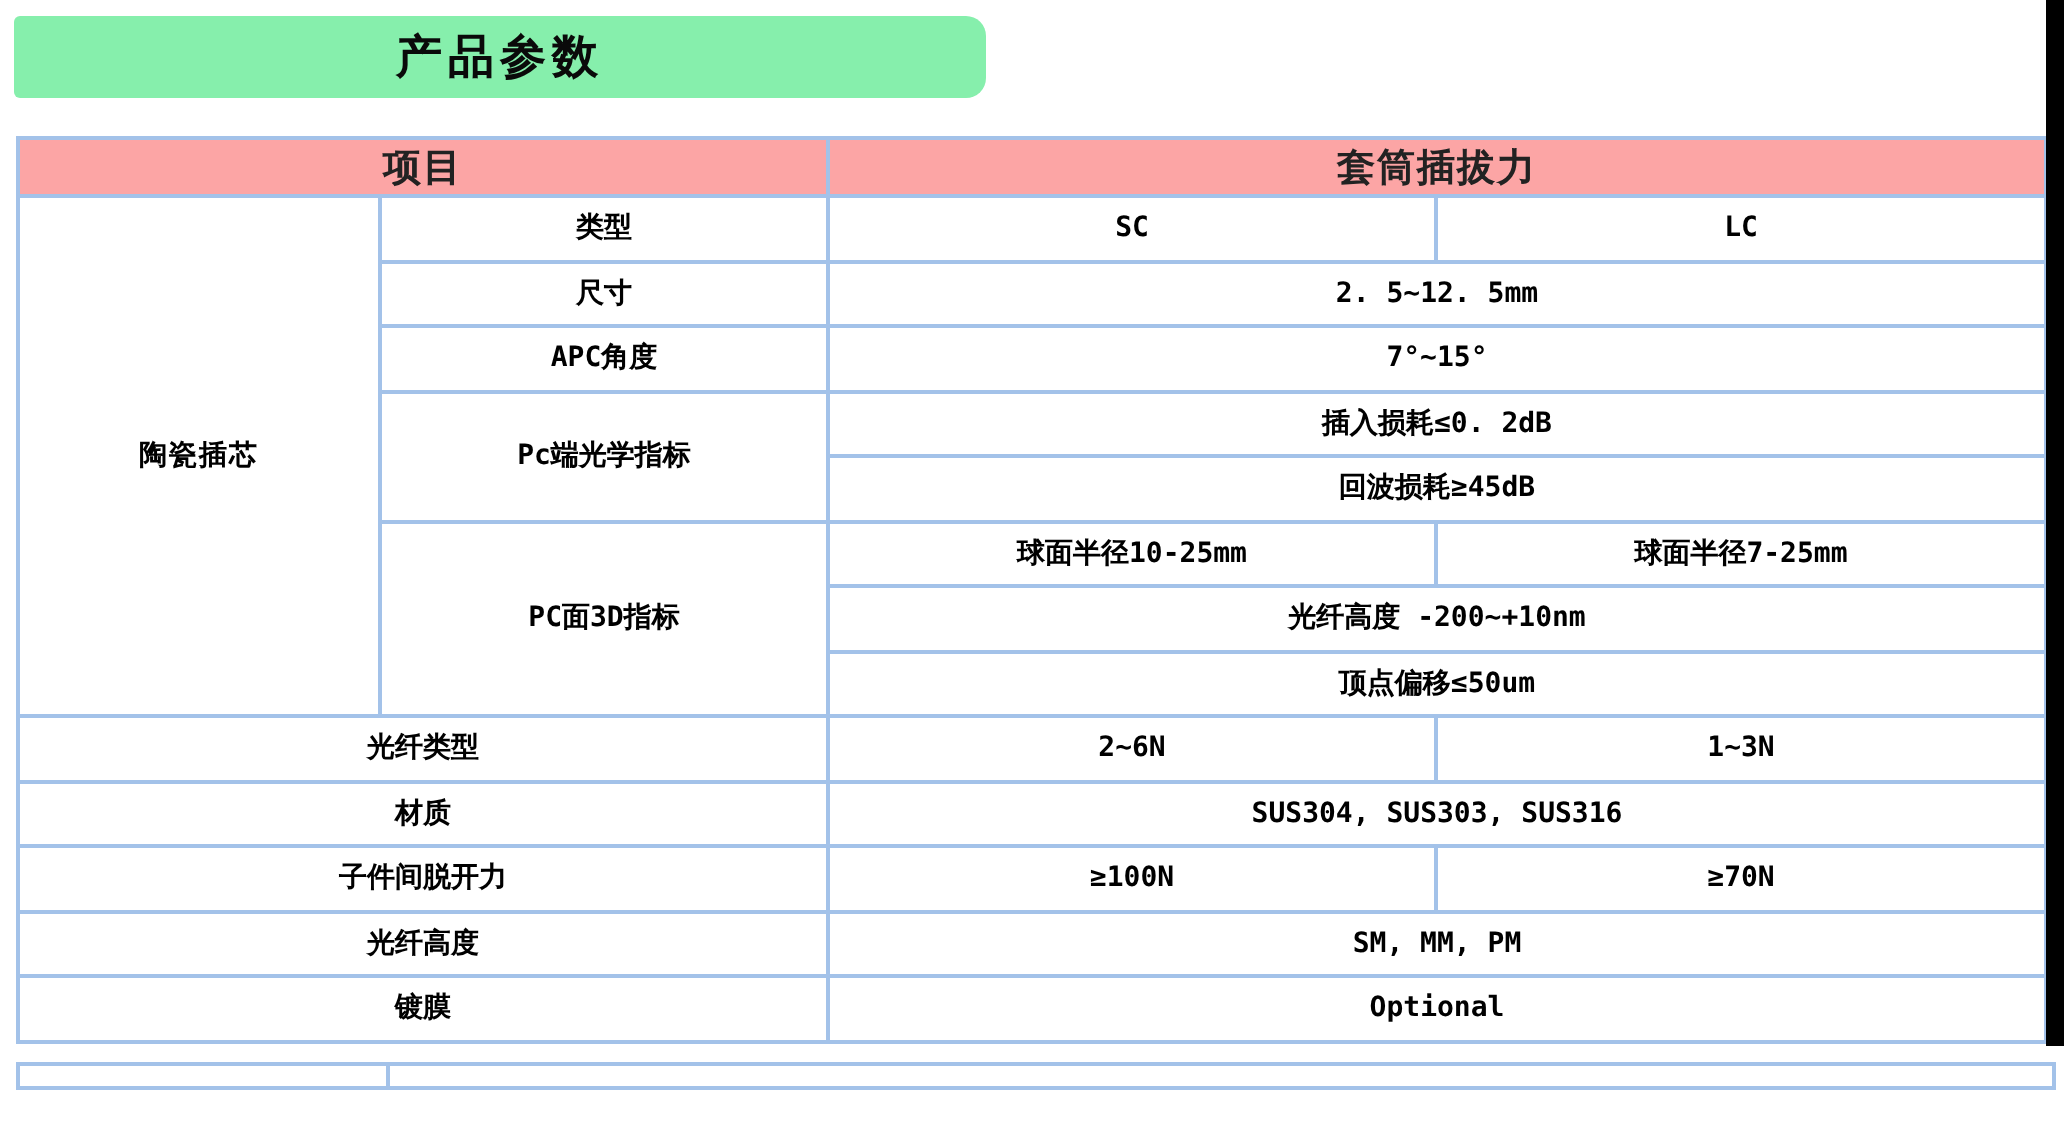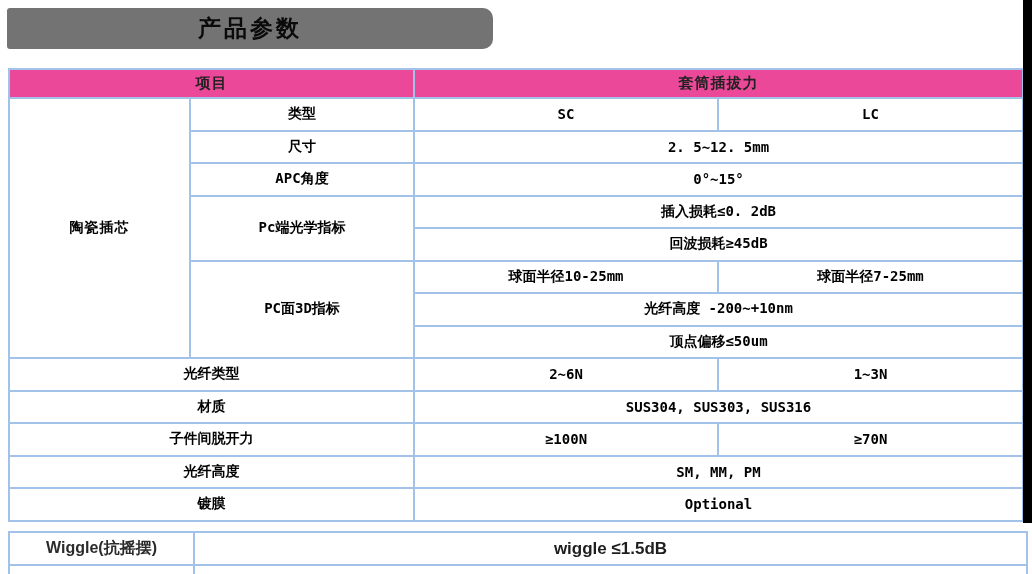--- a/index.html
+++ b/index.html
@@ -10,21 +10,21 @@
     background: #ffffff;
     font-family: "Liberation Sans", sans-serif;
     color: #303030;
   }
 
   
   .banner {
     position: absolute;
     left: 7px; top: 8px;
     width: 486px; height: 41px;
-    background: #737373;
+    background: #86efac;
     border-radius: 3px 10px 10px 3px;
     display: flex; align-items: center; justify-content: center;
   }
   .banner-title {
     font-size: 23px;
     font-weight: bold;
     color: #0a0a0a;
     letter-spacing: 3px;
   }
 
@@ -45,22 +45,22 @@
     font-family: "DejaVu Sans Mono", "Liberation Sans", monospace;
     font-size: 14px;
     font-weight: 600;
     color: #000000;
     overflow: hidden;
     white-space: nowrap;
   }
   table.main tr { height: 32.5px; }
   table.main tr.hdr { height: 29px; }
   table.main tr.hdr th {
-    background: #ec4899;
-    font-size: 15px;
+    background: #fca5a5;
+    font-size: 19px;
     font-weight: 700;
     color: #222222;
     letter-spacing: 1px;
   }
   td.group-cell { letter-spacing: 1px; }
 
   
   table.bottom {
     position: absolute;
     left: 8px; top: 531px;
@@ -122,21 +122,21 @@
       <td>类型</td>
       <td>SC</td>
       <td>LC</td>
     </tr>
     <tr>
       <td>尺寸</td>
       <td colspan="2">2. 5~12. 5mm</td>
     </tr>
     <tr>
       <td>APC角度</td>
-      <td colspan="2">0°~15°</td>
+      <td colspan="2">7°~15°</td>
     </tr>
     <tr>
       <td rowspan="2">Pc端光学指标</td>
       <td colspan="2">插入损耗≤0. 2dB</td>
     </tr>
     <tr>
       <td colspan="2">回波损耗≥45dB</td>
     </tr>
     <tr>
       <td rowspan="3">PC面3D指标</td>
@@ -173,24 +173,20 @@
     </tr>
   </tbody>
 </table>
 
 <table class="bottom">
   <colgroup>
     <col style="width:185px">
       <col style="width:833px">
   </colgroup>
   <tbody>
-    <tr class="wiggle-row">
-      <td class="wiggle-label">Wiggle(抗摇摆)</td>
-      <td class="wiggle-value">wiggle ≤1.5dB</td>
-    </tr>
     <tr class="partial-row">
       <td></td>
       <td></td>
     </tr>
   </tbody>
 </table>
 
 <div class="black-strip"></div>
 
 </body></html>

